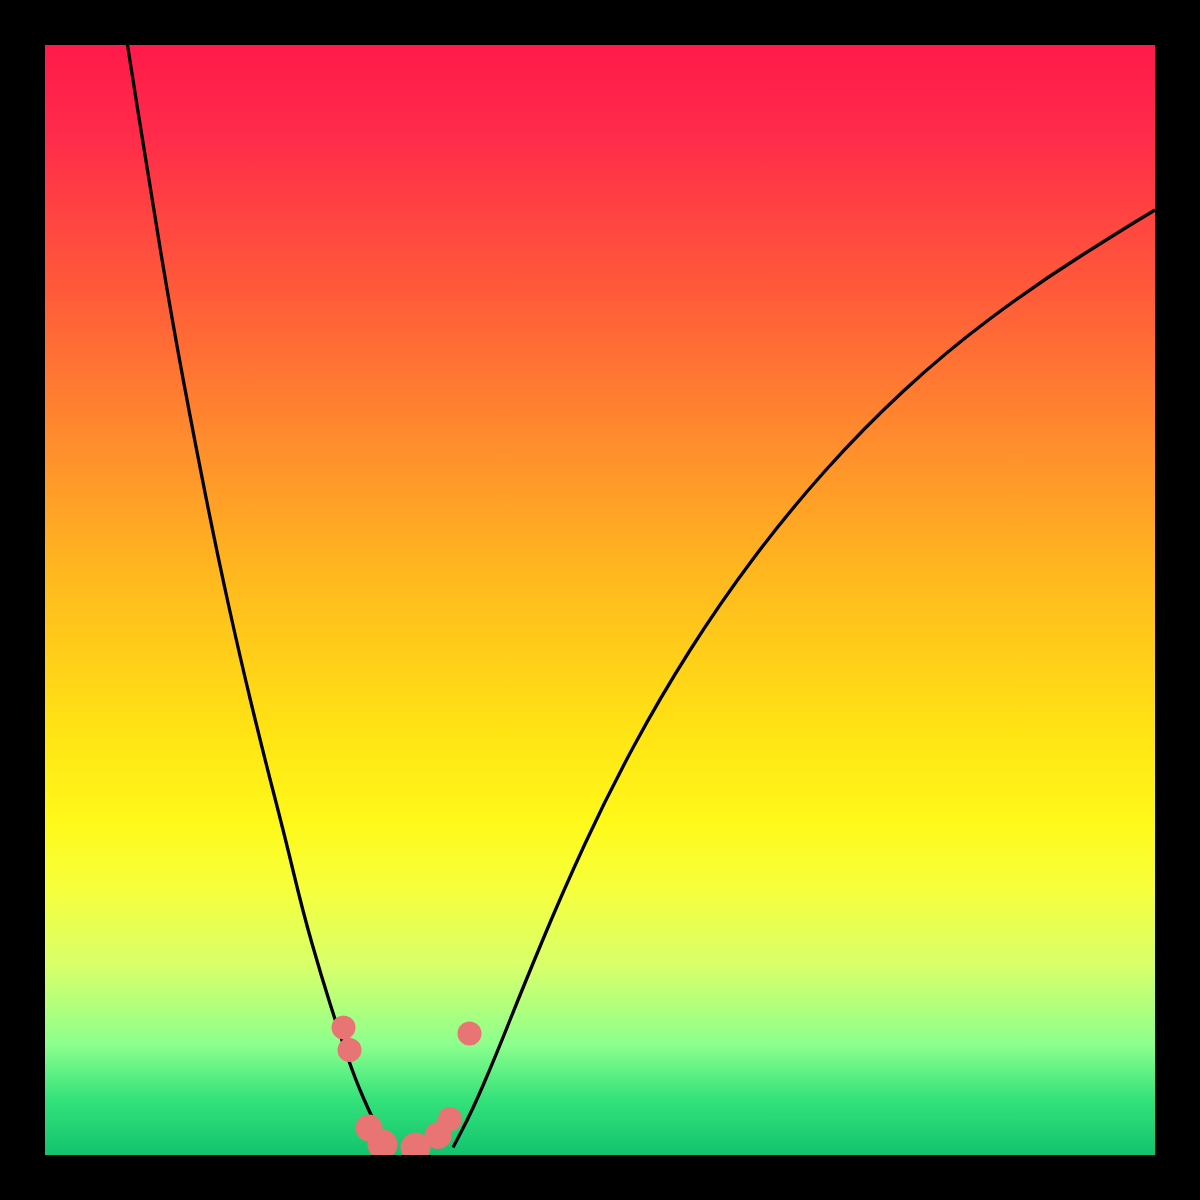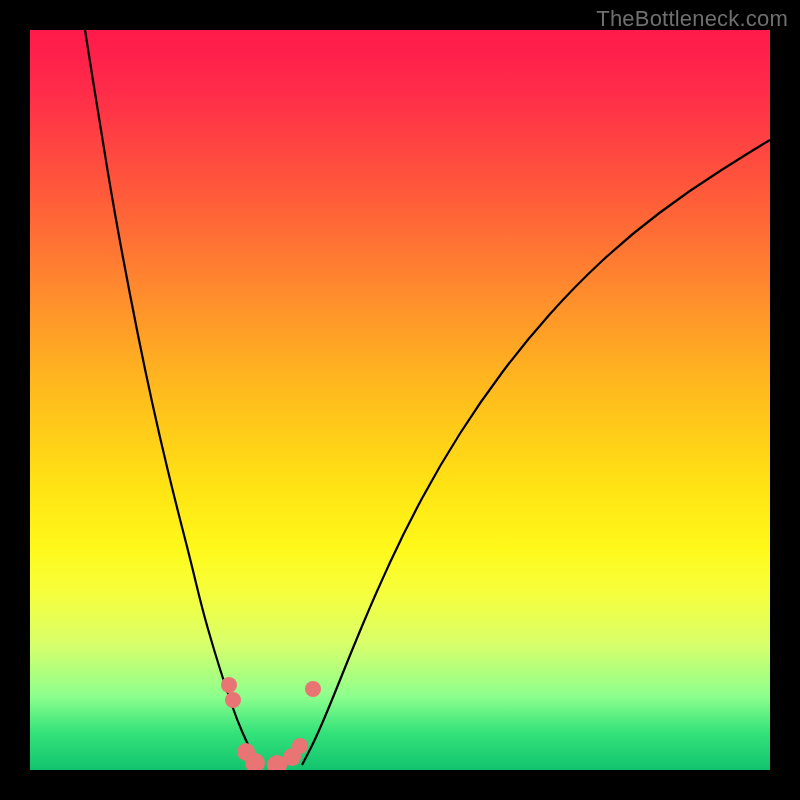--- a/index.html
+++ b/index.html
@@ -63,21 +63,20 @@
   }
   .marker {
     fill: #e87474;
     stroke: none;
   }
 </style>
 </head>
 <body>
 
 <div class="outer">
-  <div class="watermark">TheBottleneck.com</div>
   <div class="plot">
     <svg class="curves" viewBox="0 0 740 740" preserveAspectRatio="none">
       <path id="left-curve" class="curve" d="M 55 0 Q 55 0 62.5 47.5 Q 70 95 77.5 140 Q 85 185 92.5 225 Q 100 265 107.5 302.5 Q 115 340 122.5 374 Q 130 408 137.5 439 Q 145 470 152.5 499 Q 160 528 166 553 Q 172 578 178 599 Q 184 620 190 639 Q 196 658 201.5 674 Q 207 690 212.5 702.5 Q 218 715 223 725 T 228 735"></path>
       <path id="right-curve" class="curve" d="M 272 735 Q 272 735 278.5 722.5 Q 285 710 292.5 692.5 Q 300 675 310 650 Q 320 625 332.5 595 Q 345 565 360 532.5 Q 375 500 392.5 467.5 Q 410 435 430 403.5 Q 450 372 472.5 342 Q 495 312 520 284 Q 545 256 572.5 230.5 Q 600 205 630 182.5 Q 660 160 690 141 Q 720 122 730 116 T 740 110"></path>
       <g id="markers">
           <circle cx="199" cy="655" r="8" class="marker"></circle>
           <circle cx="203" cy="670" r="8" class="marker"></circle>
           <circle cx="216" cy="722" r="9" class="marker"></circle>
           <circle cx="225" cy="733" r="10" class="marker"></circle>
           <circle cx="247" cy="735" r="10" class="marker"></circle>

